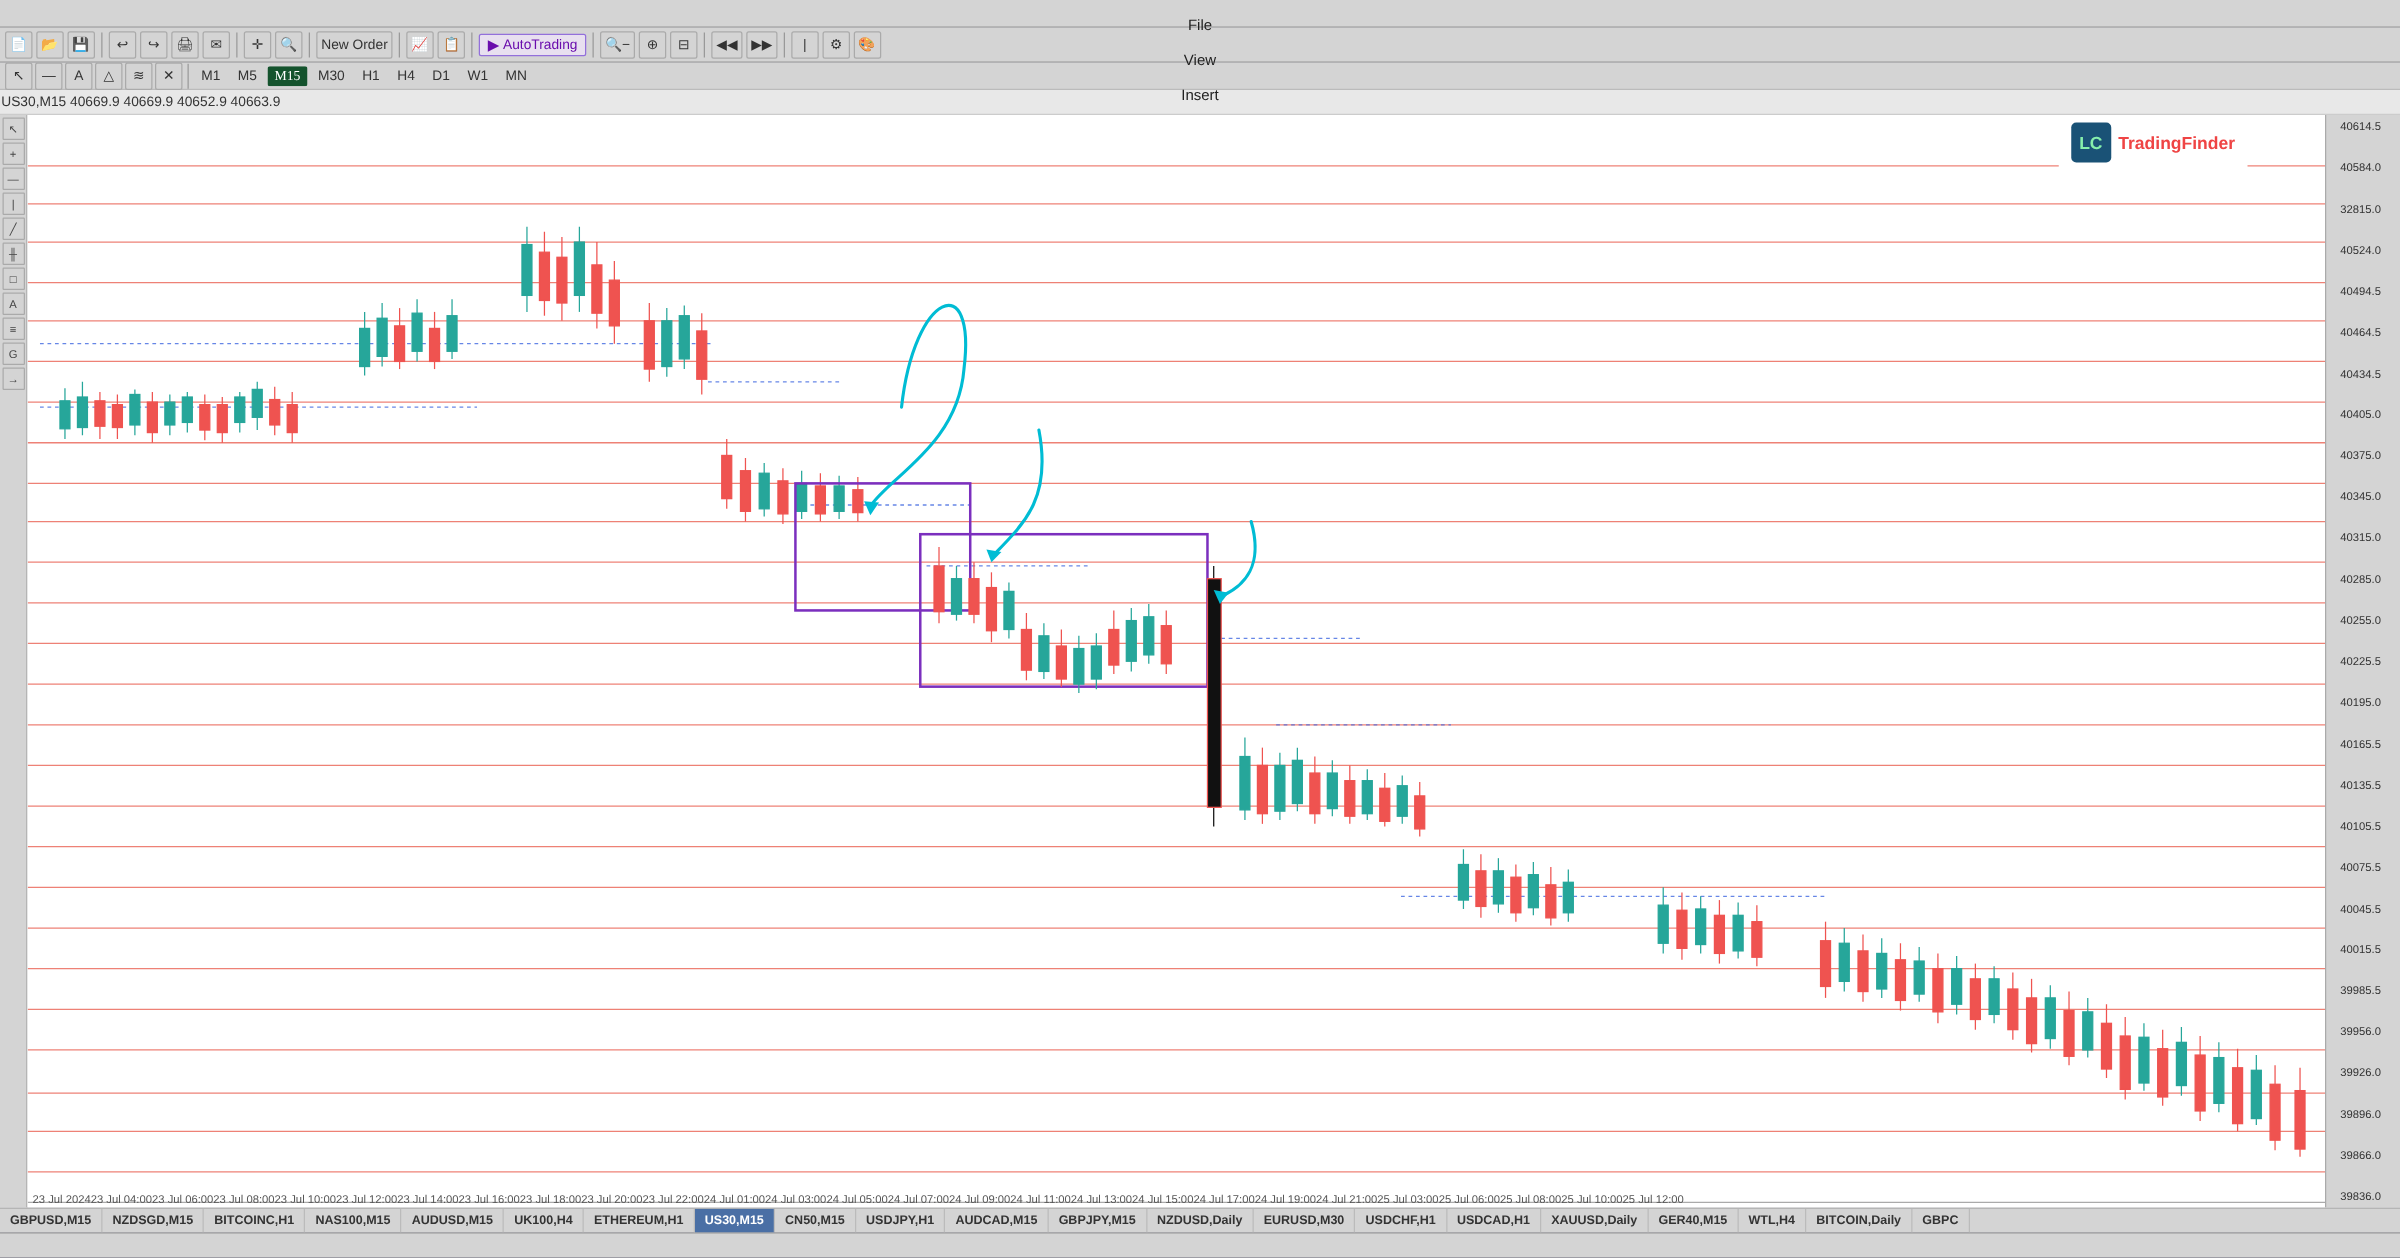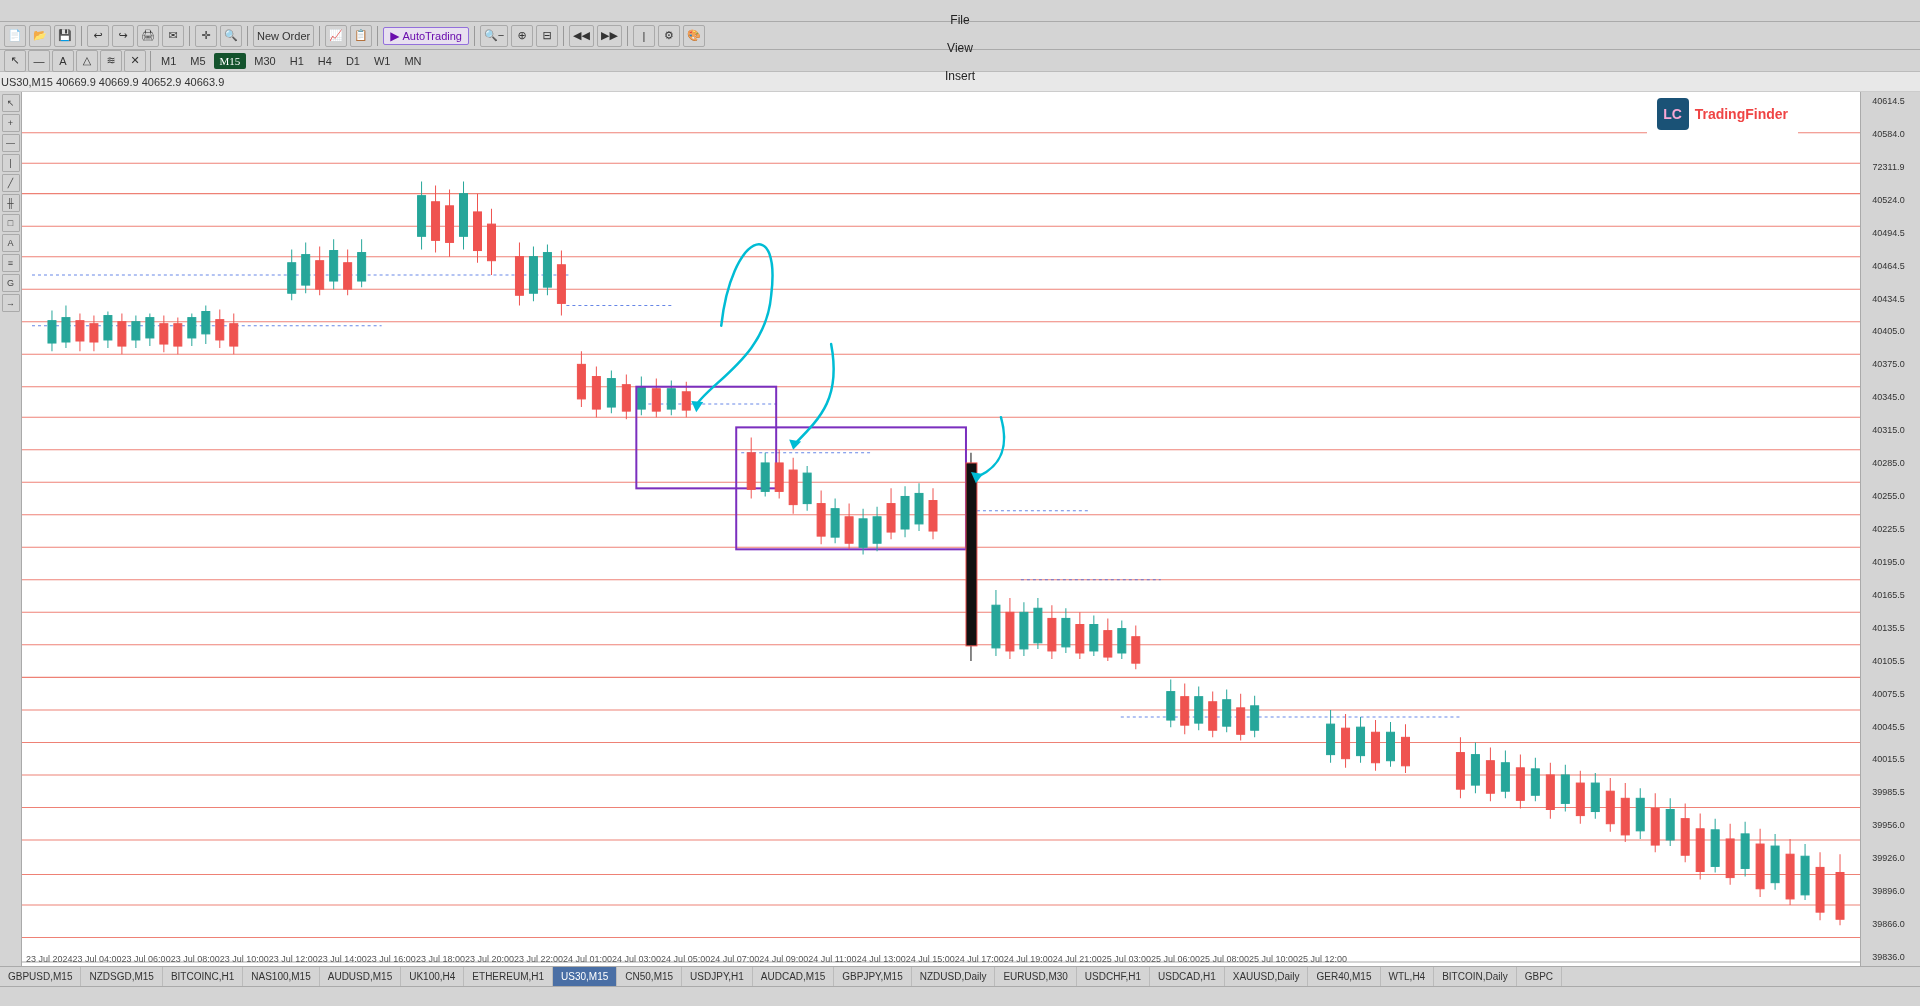--- a/index.html
+++ b/index.html
@@ -149,20 +149,21 @@
 
     
     #bottom-tabs {
       height: 20px;
       background: #d4d4d4;
       display: flex;
       align-items: center;
       overflow-x: auto;
       border-top: 1px solid #aaa;
       font-size: 10px;
+      font-weight: bold;
     }
     .bottom-tab {
       padding: 2px 8px;
       white-space: nowrap;
       cursor: pointer;
       border-right: 1px solid #bbb;
       height: 100%;
       display: flex;
       align-items: center;
       color: #333;
@@ -319,21 +320,21 @@
     <div class="left-tool">□</div>
     <div class="left-tool">A</div>
     <div class="left-tool">≡</div>
     <div class="left-tool">G</div>
     <div class="left-tool">→</div>
   </div>
 
   <div id="chart-canvas">
 
     <div id="logo-area" style="position:absolute;top:2px;right:62px;background:white;padding:4px 10px;display:flex;align-items:center;gap:6px;z-index:10;">
-      <div style="width:32px;height:32px;background:#1a5276;color:#f9a8d4;font-weight:bold;font-size:14px;display:flex;align-items:center;justify-content:center;border-radius:4px;">LC</div>
+      <div style="width:32px;height:32px;background:#1a5276;color:#86efac;font-weight:bold;font-size:14px;display:flex;align-items:center;justify-content:center;border-radius:4px;">LC</div>
       <span style="font-size:14px;font-weight:bold;color:#ef4444;">TradingFinder</span>
     </div>
 
     <div class="annotation-text" style="top:100px;left:800px;">
       <div>Price movement</div>
       <div>below the range level</div>
     </div>
 
     <svg id="chart-svg" xmlns="http://www.w3.org/2000/svg" viewBox="0 0 1840 860" preserveAspectRatio="none">
       <defs>
@@ -855,21 +856,21 @@
       <span>25 Jul 06:00</span>
       <span>25 Jul 08:00</span>
       <span>25 Jul 10:00</span>
       <span>25 Jul 12:00</span>
     </div>
   </div>
 
   <div id="price-axis">
     <div class="price-label">40614.5</div>
     <div class="price-label">40584.0</div>
-    <div class="price-label">72311.9</div>
+    <div class="price-label">32815.0</div>
     <div class="price-label">40524.0</div>
     <div class="price-label">40494.5</div>
     <div class="price-label">40464.5</div>
     <div class="price-label">40434.5</div>
     <div class="price-label">40405.0</div>
     <div class="price-label">40375.0</div>
     <div class="price-label">40345.0</div>
     <div class="price-label">40315.0</div>
     <div class="price-label">40285.0</div>
     <div class="price-label">40255.0</div>

